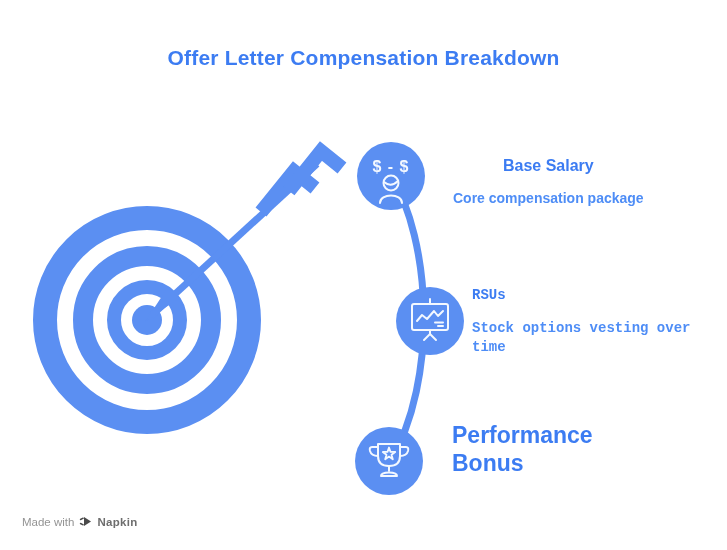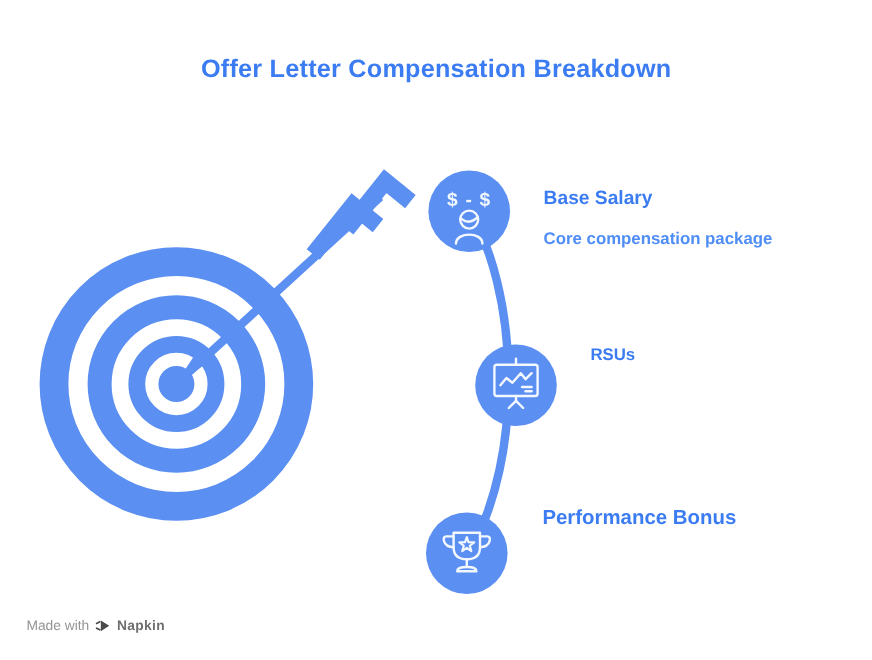--- a/index.html
+++ b/index.html
@@ -15,26 +15,26 @@
   .connector{position:absolute;left:368px;top:168px;}
   .node{
     position:absolute;width:68px;height:68px;border-radius:50%;
     background:#5B8FF2;display:flex;align-items:center;justify-content:center;
   }
   .node-1{left:357px;top:142px;}
   .node-2{left:396px;top:287px;}
   .node-3{left:355px;top:427px;}
   .label{position:absolute;}
   .label-1{left:453px;top:156px;}
-  .label-2{left:492px;top:287px;}
+  .label-2{left:472px;top:287px;font-family:Liberation Mono, monospace;}
   .label-3{left:452px;top:422px;width:192px;}
   .heading{color:#3C7CF2;font-weight:700;line-height:1.2;margin:0 0 14px 0;}
-  .label-1 .heading{font-size:16px;}
+  .label-1 .heading{font-size:16px;text-align:center;}
   .label-2 .heading{font-size:14px;margin-bottom:15px;}
-  .label-3 .heading{font-size:17px;margin-bottom:12px;}
+  .label-3 .heading{font-size:23px;margin-bottom:12px;}
   .desc{color:#4E8DF6;font-weight:600;font-size:14px;line-height:1.4;margin:0;}
   .footer{
     position:absolute;left:22px;top:515px;display:flex;align-items:center;gap:5px;
     font-size:11.5px;
   }
   .footer .made-with{color:#949494;font-weight:500;text-align:right;}
   .footer .brand{color:#6E6E6E;font-weight:600;letter-spacing:.3px;text-align:center;}
   .icon-svg{display:block;}
 </style>
 </head>
@@ -100,20 +100,21 @@
     </svg>
   </div>
 
   <div class="label label-1">
     <p class="heading">Base Salary</p>
     <p class="desc">Core compensation package</p>
   </div>
 
   <div class="label label-2">
     <p class="heading">RSUs</p>
+    <p class="desc">Stock options vesting over time</p>
   </div>
 
   <div class="label label-3">
     <p class="heading">Performance Bonus</p>
   </div>
 
   <div class="footer">
     <span class="made-with">Made with</span>
     <svg width="13" height="13" viewBox="0 0 13 13">
       <path d="M1.5 4.5 L4.2 3.2 M1.5 8.5 L4.2 9.8" stroke="#4A4A4A" stroke-width="1.4" stroke-linecap="round"></path>

